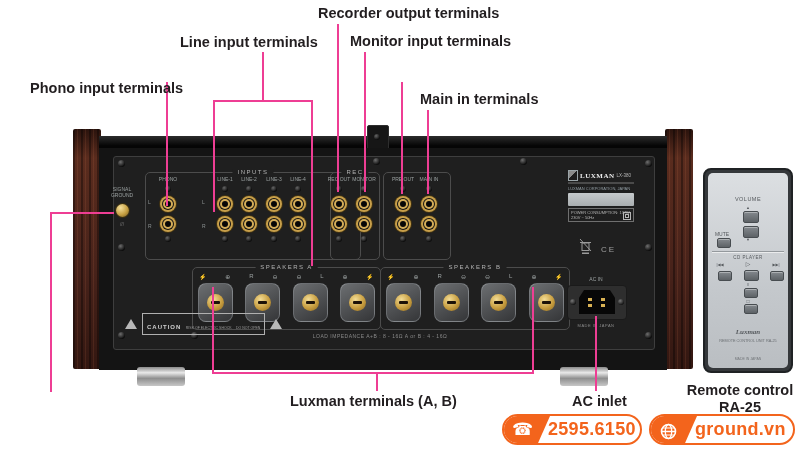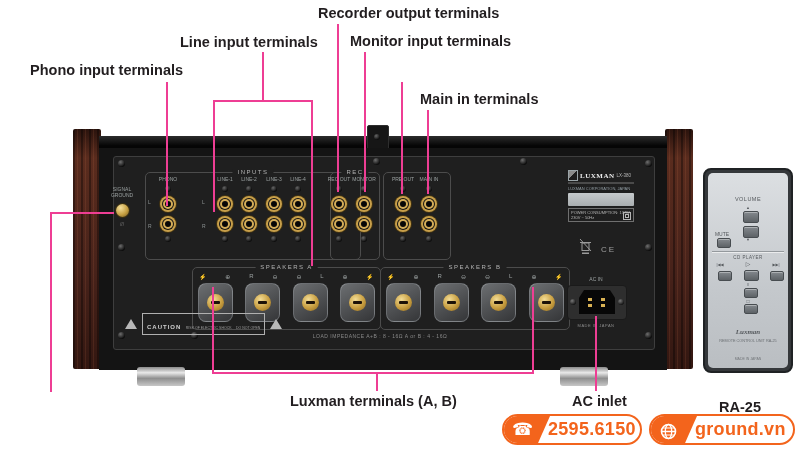--- a/index.html
+++ b/index.html
@@ -109,29 +109,29 @@
        clip-path:polygon(0 0,100% 0,74% 100%,0 100%);}
   .btxt{position:absolute;left:44px;right:8px;top:50%;transform:translateY(-52%);
         text-align:center;font-weight:bold;font-size:18px;color:#f3641c;letter-spacing:.3px;}
   .bphone{position:absolute;left:8px;top:50%;transform:translateY(-54%);font-size:17px;color:#fff;}
 </style>
 </head>
 <body>
 
 <div id="page">
 
-  <div class="lbl" style="left:30px;top:62px">Phono input terminals</div>
+  <div class="lbl" style="left:30px;top:80px">Phono input terminals</div>
   <div class="lbl" style="left:180px;top:34px">Line input terminals</div>
   <div class="lbl" style="left:318px;top:5px">Recorder output terminals</div>
   <div class="lbl" style="left:350px;top:33px">Monitor input terminals</div>
   <div class="lbl" style="left:420px;top:91px">Main in terminals</div>
   <div class="lbl" style="left:290px;top:393px">Luxman terminals (A, B)</div>
   <div class="lbl" style="left:572px;top:393px">AC inlet</div>
   <div class="lbl center" style="left:675px;top:382px;width:130px">
-    <br>
+    <span>Remote control</span><br>
     <span>RA-25</span>
   </div>
 
   <div class="pl plv" style="left:166px;top:82px;height:124px"></div>
   <div class="pl plv" style="left:262px;top:52px;height:48px"></div>
   <div class="pl plh" style="left:213px;top:100px;width:100px"></div>
   <div class="pl plv" style="left:213px;top:100px;height:112px"></div>
   <div class="pl plv" style="left:311px;top:100px;height:166px"></div>
   <div class="pl plv" style="left:337px;top:24px;height:168px"></div>
   <div class="pl plv" style="left:364px;top:52px;height:140px"></div>

